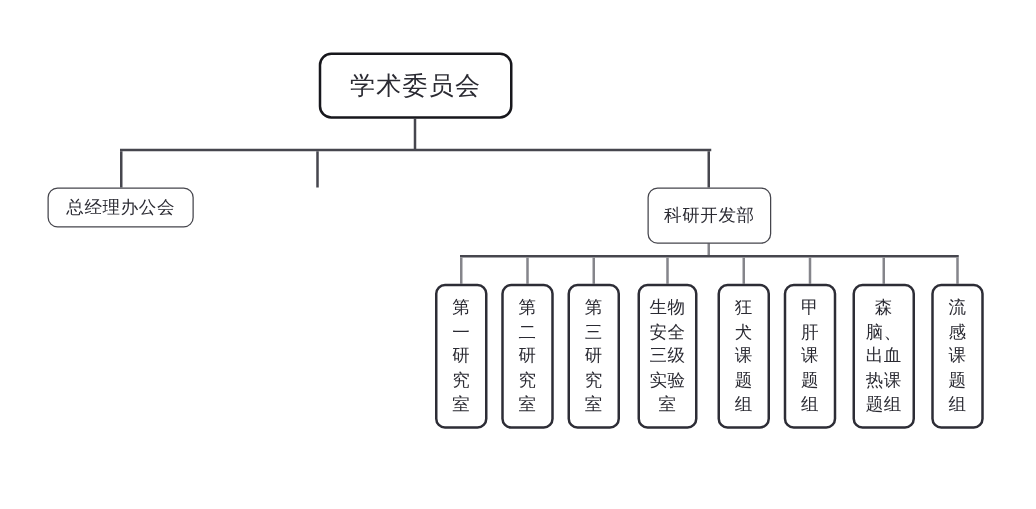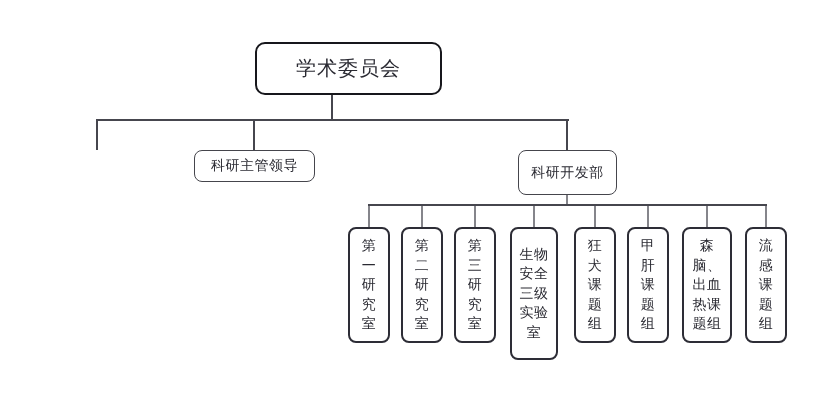--- a/index.html
+++ b/index.html
@@ -68,41 +68,41 @@
   <div class="ln h dark" style="left:368px;top:204px;width:399px"></div>
   <div class="ln v light" style="left:368px;top:206px;height:21px"></div>
   <div class="ln v light" style="left:421px;top:206px;height:21px"></div>
   <div class="ln v light" style="left:474px;top:206px;height:21px"></div>
   <div class="ln v light" style="left:533px;top:206px;height:21px"></div>
   <div class="ln v light" style="left:594px;top:206px;height:21px"></div>
   <div class="ln v light" style="left:647px;top:206px;height:21px"></div>
   <div class="ln v light" style="left:706px;top:206px;height:21px"></div>
   <div class="ln v light" style="left:765px;top:206px;height:21px"></div>
 
-  <div class="node root" style="left:255px;top:42px;width:187px;height:53px">学术委员会</div>
+  <div class="node root" style="left:255px;top:42px;width:155px;height:53px">学术委员会</div>
 
-  <div class="node lvl2" style="left:194px;top:150px;width:121px;height:32px">科研主管领导</div>
+  <div class="node lvl2" style="left:38px;top:150px;width:117px;height:32px">总经理办公会</div>
   <div class="node lvl2" style="left:518px;top:150px;width:99px;height:45px">科研开发部</div>
 
   <div class="node lvl3" style="left:348px;top:227px;width:42px;height:116px">第
 一
 研
 究
 室</div>
   <div class="node lvl3" style="left:401px;top:227px;width:42px;height:116px">第
 二
 研
 究
 室</div>
   <div class="node lvl3" style="left:454px;top:227px;width:42px;height:116px">第
 三
 研
 究
 室</div>
-  <div class="node lvl3" style="left:510px;top:227px;width:48px;height:133px">生物
+  <div class="node lvl3" style="left:510px;top:227px;width:48px;height:116px">生物
 安全
 三级
 实验
 室</div>
   <div class="node lvl3" style="left:574px;top:227px;width:42px;height:116px">狂
 犬
 课
 题
 组</div>
   <div class="node lvl3" style="left:627px;top:227px;width:42px;height:116px">甲

